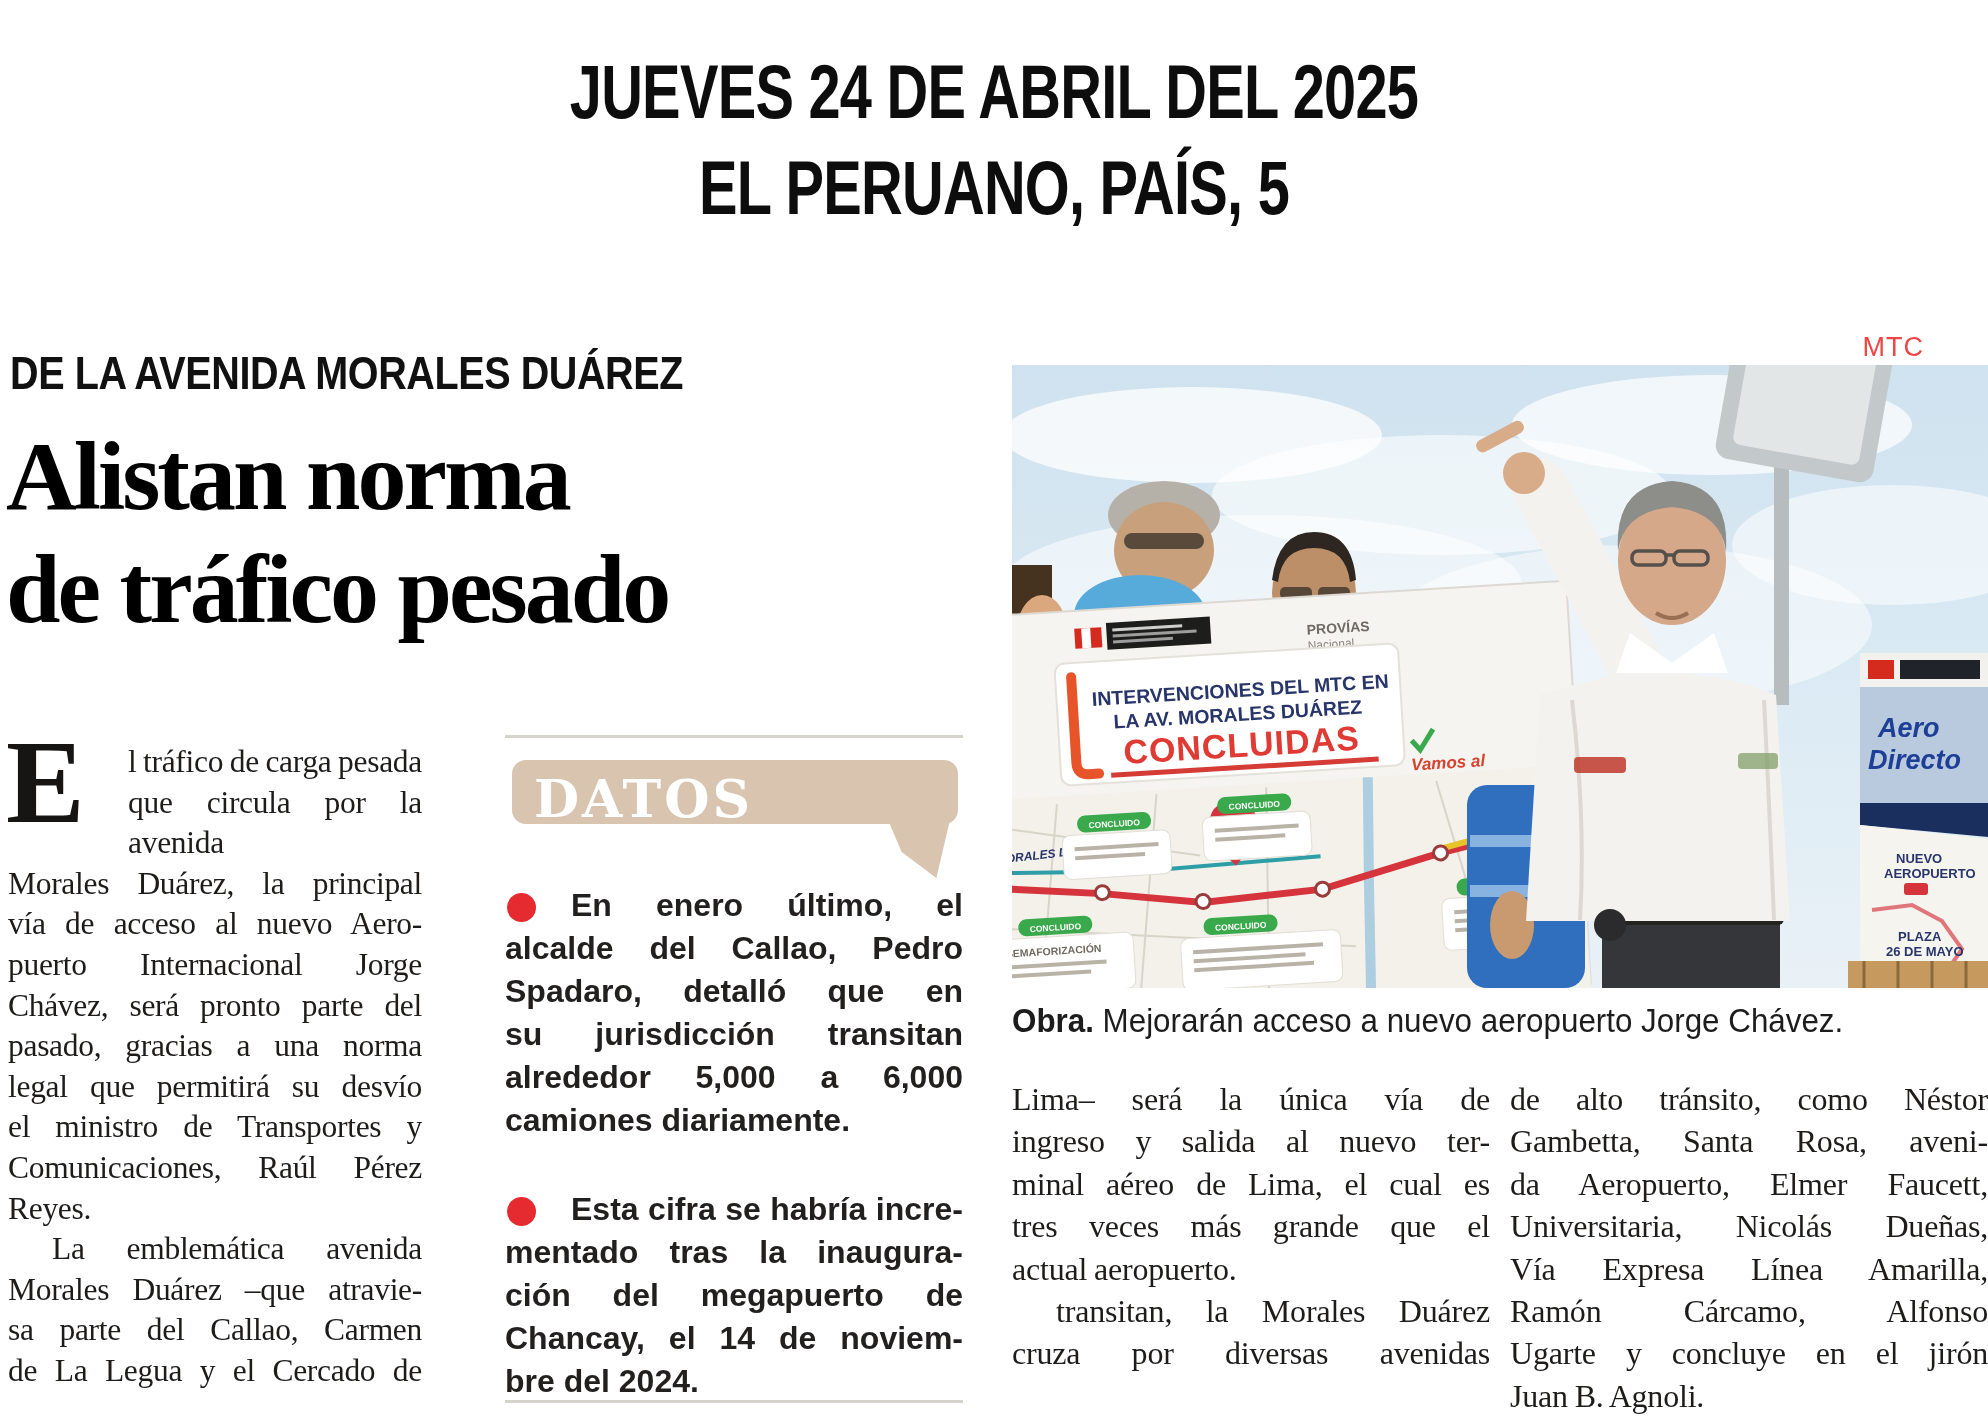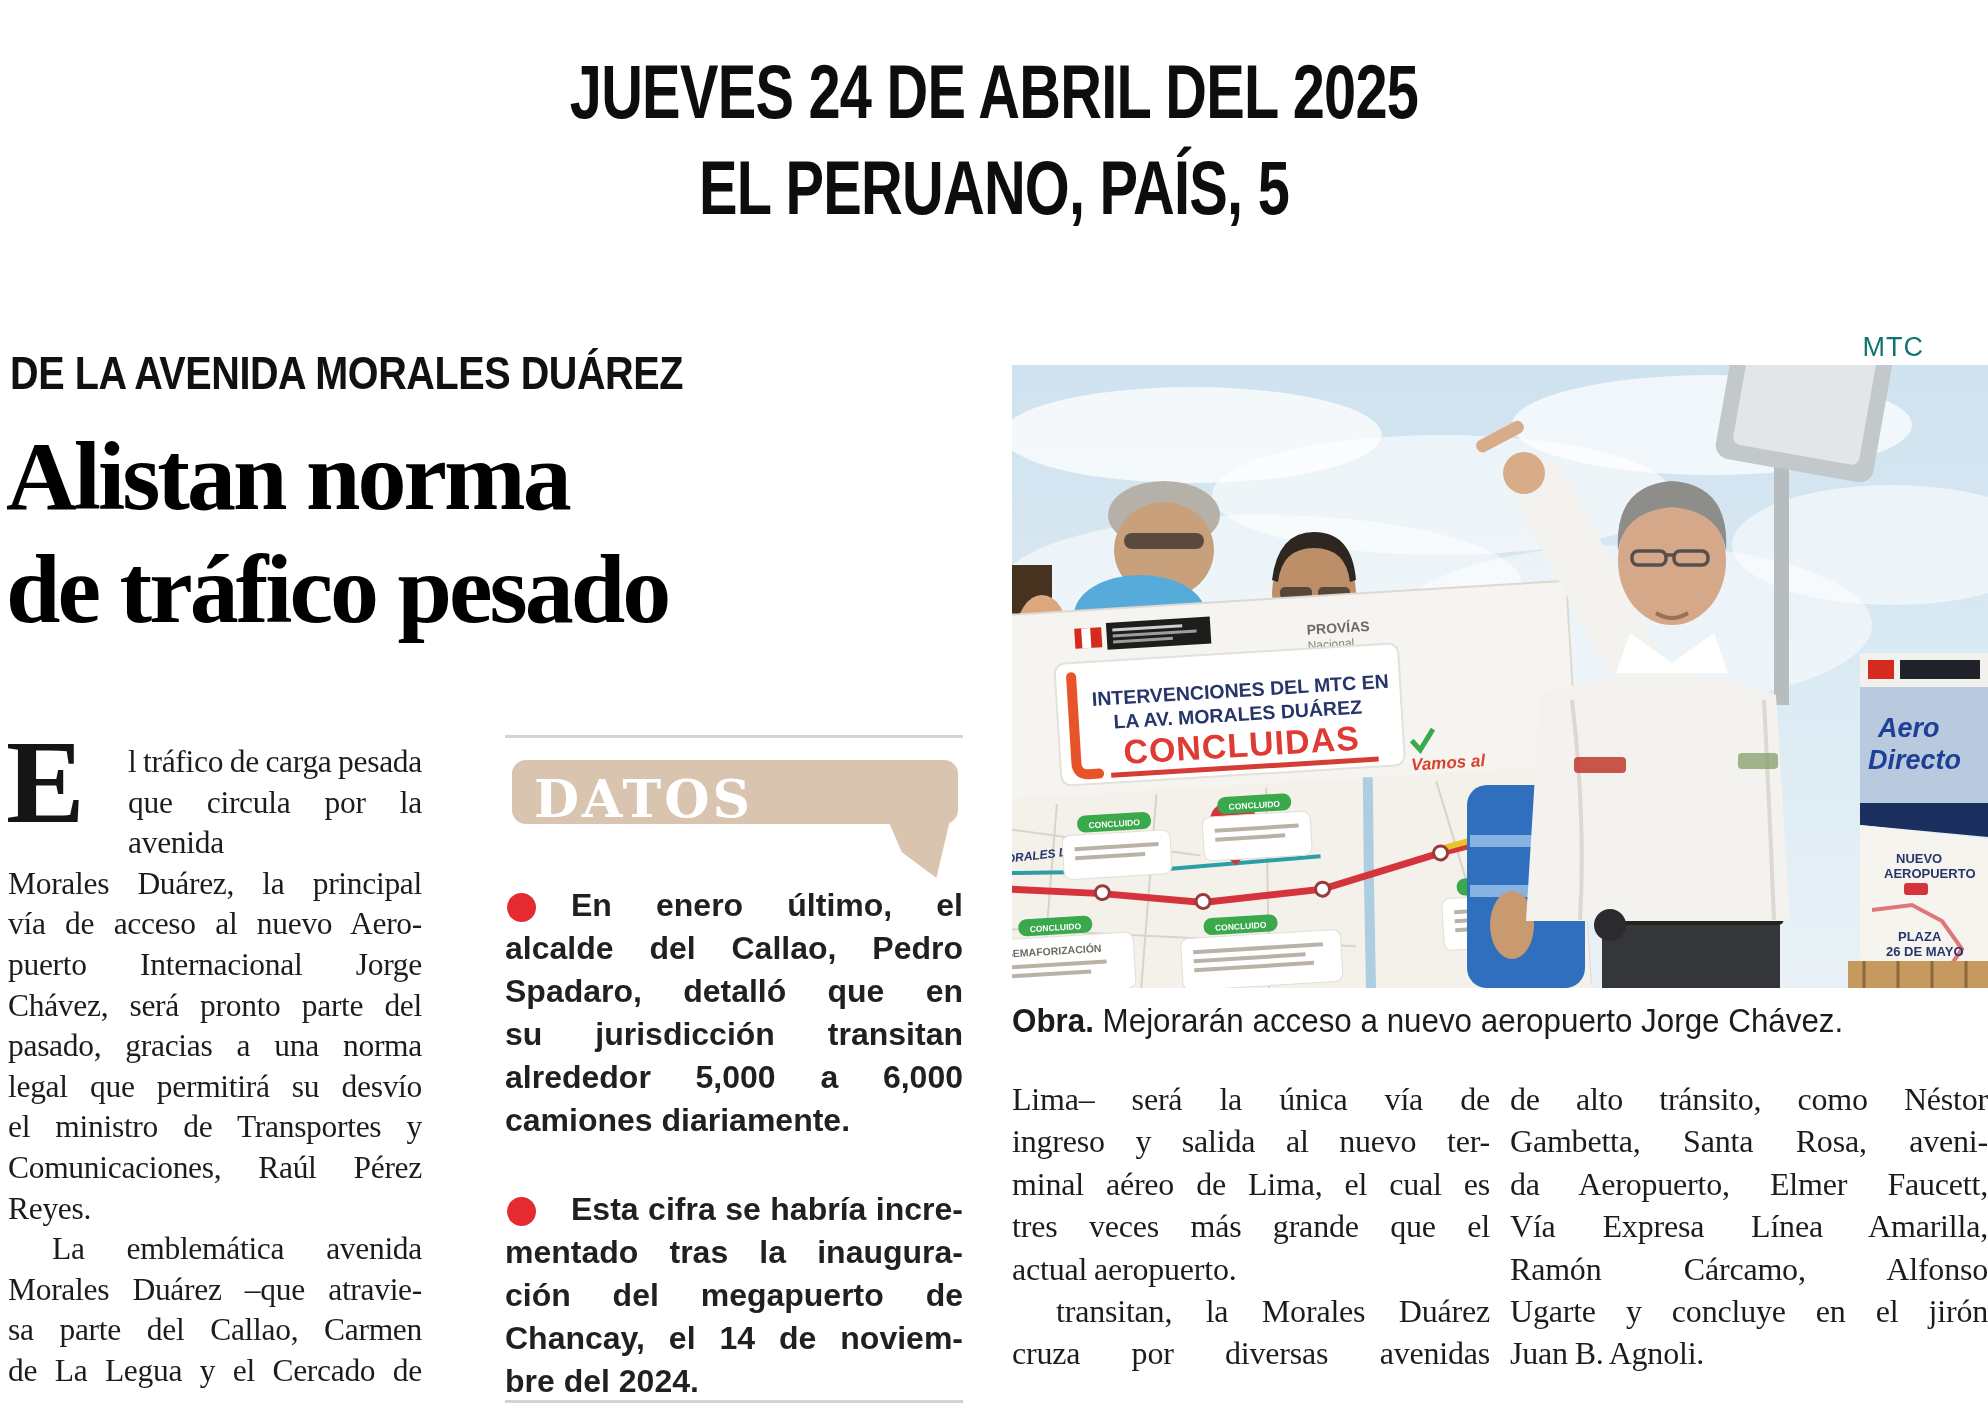--- a/index.html
+++ b/index.html
@@ -48,21 +48,21 @@
     font-family:"DejaVu Serif",serif;font-weight:bold;font-size:52px;letter-spacing:3px;}
   .datos-list{position:absolute;left:505px;top:884px;width:458px;
     font-family:"Liberation Sans",sans-serif;font-weight:bold;
     font-size:32px;line-height:43px;color:#221f1f;}
   .datos-para{position:relative;margin-bottom:46px;}
   .datos-para .dot{position:absolute;left:2px;top:9px;width:29px;height:29px;border-radius:50%;}
   .datos-para .para .bodyline:first-child{text-indent:66px;}
 
   
   .photo-credit{position:absolute;left:1436px;top:332px;width:488px;text-align:right;
-    font-family:"Liberation Sans",sans-serif;font-size:27px;color:#0f766e;letter-spacing:1px;}
+    font-family:"Liberation Sans",sans-serif;font-size:27px;color:#ef4444;letter-spacing:1px;}
   .photo{position:absolute;left:1012px;top:365px;width:976px;height:623px;overflow:hidden;}
   .caption{position:absolute;left:1012px;top:1002px;width:976px;
     font-family:"Liberation Sans",sans-serif;font-size:33px;color:#1c1c1c;
     transform:scaleX(0.95);transform-origin:0 0;}
   .caption b{font-weight:bold;}
 </style>
 </head>
 <body>
 
 <div class="page-header">
@@ -356,18 +356,19 @@
   <div class="para indent cont">
       <div class="bodyline">transitan, la Morales Duárez</div>
       <div class="bodyline">cruza por diversas avenidas</div>
     </div>
 </div>
 <div class="col4">
   <div class="para">
       <div class="bodyline">de alto tránsito, como Néstor</div>
       <div class="bodyline">Gambetta, Santa Rosa, aveni-</div>
       <div class="bodyline">da Aeropuerto, Elmer Faucett,</div>
+      <div class="bodyline">Universitaria, Nicolás Dueñas,</div>
       <div class="bodyline">Vía Expresa Línea Amarilla,</div>
       <div class="bodyline">Ramón Cárcamo, Alfonso</div>
       <div class="bodyline">Ugarte y concluye en el jirón</div>
       <div class="bodyline">Juan B. Agnoli.</div>
     </div>
 </div>
 
 </body></html>

